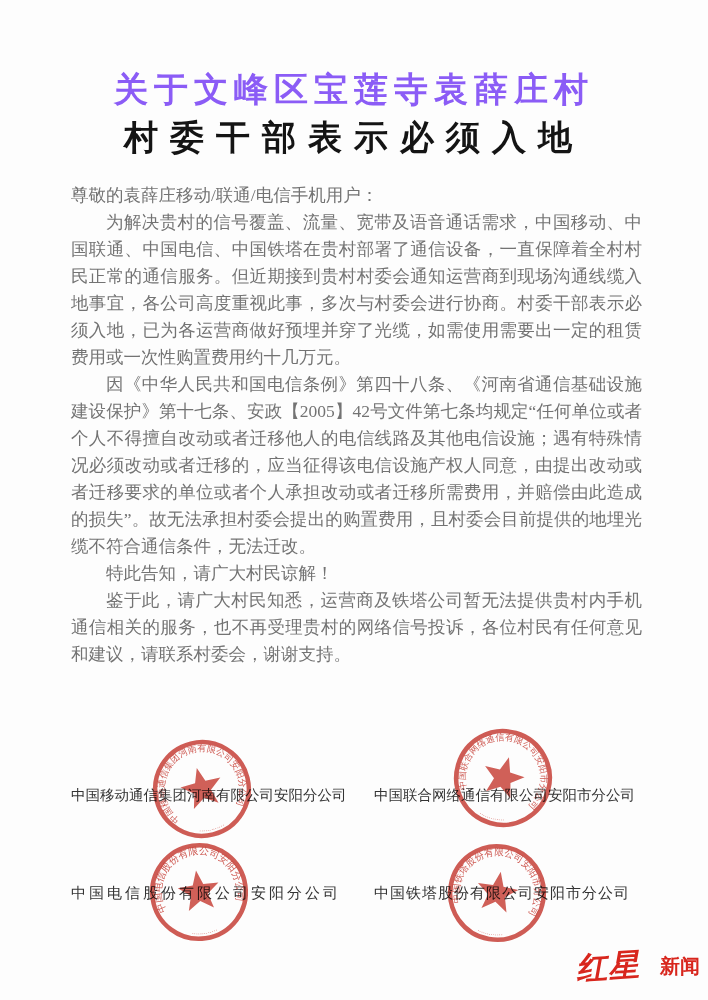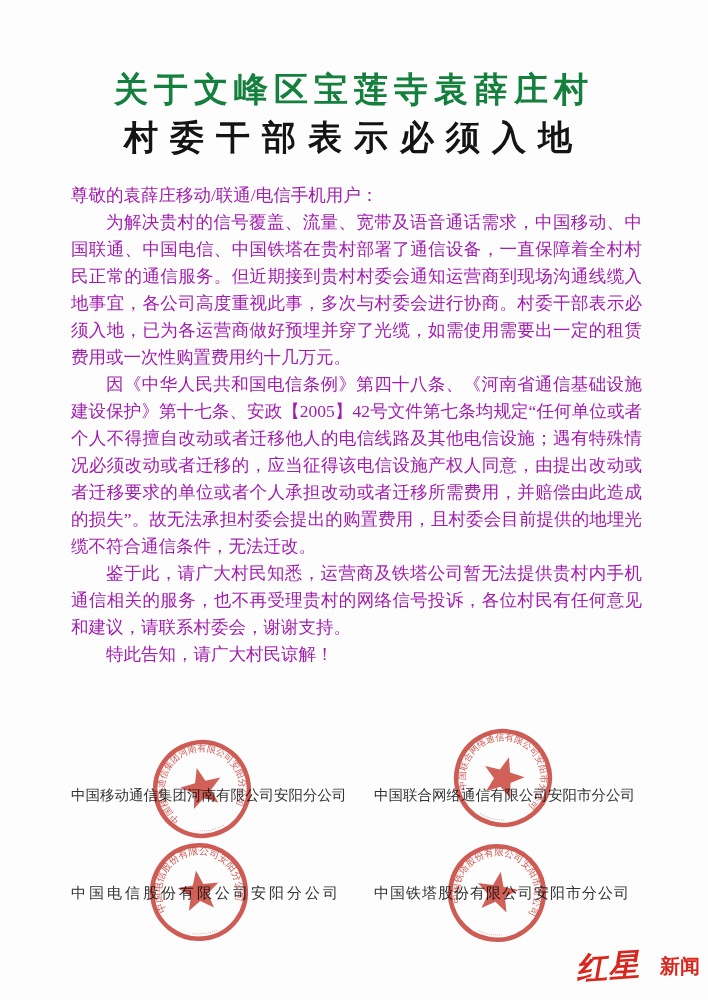--- a/index.html
+++ b/index.html
@@ -9,32 +9,32 @@
     position: relative;
     width: 708px;
     height: 1000px;
     background: #fdfdfd;
     overflow: hidden;
     color: #262626;
   }
   .title-block { margin-top: 66px; text-align: center; }
   .title-line1 {
     font-size: 34px; font-weight: bold; letter-spacing: 6px;
-    line-height: 48px; color: #15803d;
+    line-height: 48px; color: #8b5cf6;
   }
   .title-line2 {
     font-size: 34px; font-weight: bold; letter-spacing: 12px;
     line-height: 48px; color: #141414;
   }
   .content {
     margin: 20px 66px 0 71px;
     font-size: 17.5px;
     line-height: 27px;
     text-align: justify;
-    color: #a21caf;
+    color: #737373;
   }
   .salutation { text-indent: 0; }
   .content p.para { text-indent: 2em; }
   
   .sig-label {
     position: absolute;
     font-size: 14.5px;
     color: #333;
     white-space: nowrap;
     z-index: 1;
@@ -78,22 +78,22 @@
 
   <div class="title-block">
     <div class="title-line1">关于文峰区宝莲寺袁薛庄村</div>
     <div class="title-line2">村委干部表示必须入地</div>
   </div>
 
   <div class="content">
     <p class="salutation">尊敬的袁薛庄移动/联通/电信手机用户：</p>
     <p class="para">为解决贵村的信号覆盖、流量、宽带及语音通话需求，中国移动、中国联通、中国电信、中国铁塔在贵村部署了通信设备，一直保障着全村村民正常的通信服务。但近期接到贵村村委会通知运营商到现场沟通线缆入地事宜，各公司高度重视此事，多次与村委会进行协商。村委干部表示必须入地，已为各运营商做好预埋并穿了光缆，如需使用需要出一定的租赁费用或一次性购置费用约十几万元。</p>
     <p class="para">因《中华人民共和国电信条例》第四十八条、《河南省通信基础设施建设保护》第十七条、安政【2005】42号文件第七条均规定“任何单位或者个人不得擅自改动或者迁移他人的电信线路及其他电信设施；遇有特殊情况必须改动或者迁移的，应当征得该电信设施产权人同意，由提出改动或者迁移要求的单位或者个人承担改动或者迁移所需费用，并赔偿由此造成的损失”。故无法承担村委会提出的购置费用，且村委会目前提供的地埋光缆不符合通信条件，无法迁改。</p>
+    <p class="para">特此告知，请广大村民谅解！</p>
     <p class="para">鉴于此，请广大村民知悉，运营商及铁塔公司暂无法提供贵村内手机通信相关的服务，也不再受理贵村的网络信号投诉，各位村民有任何意见和建议，请联系村委会，谢谢支持。</p>
-    <p class="para">特此告知，请广大村民谅解！</p>
   </div>
 
   <div class="sig-label" style="left:71px; top:786px;">中国移动通信集团河南有限公司安阳分公司</div>
   <div class="sig-label" style="left:374px; top:786px;">中国联合网络通信有限公司安阳市分公司</div>
   <div class="sig-label spaced" style="left:71px; top:884px;">中国电信股份有限公司安阳分公司</div>
   <div class="sig-label spaced-sm" style="left:374px; top:884px;">中国铁塔股份有限公司安阳市分公司</div>
 
   <svg class="seal seal-rot-a" style="left:148px; top:735px;" viewBox="0 0 120 120">
     <defs>
       <path id="s0arc" d="M 25.6,84.1 A 42,42 0 1 1 94.4,84.1" fill="none"></path>

